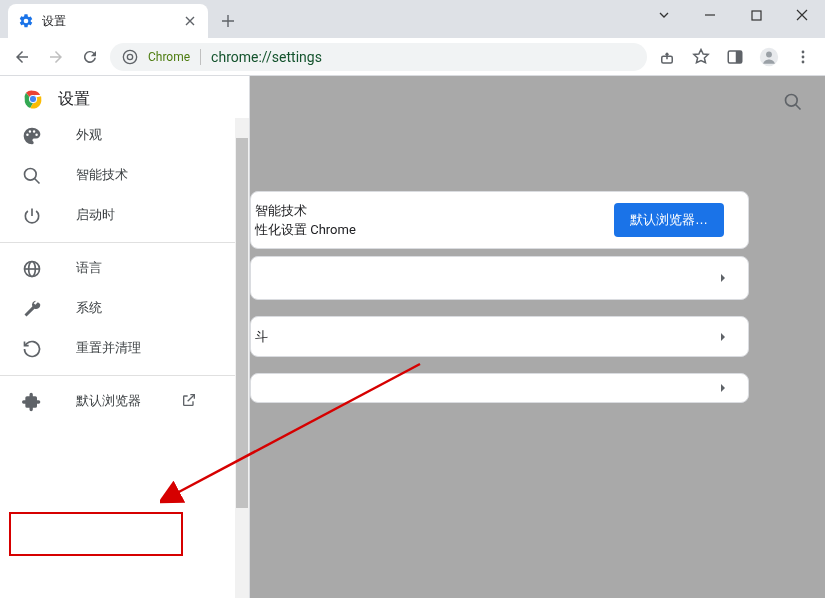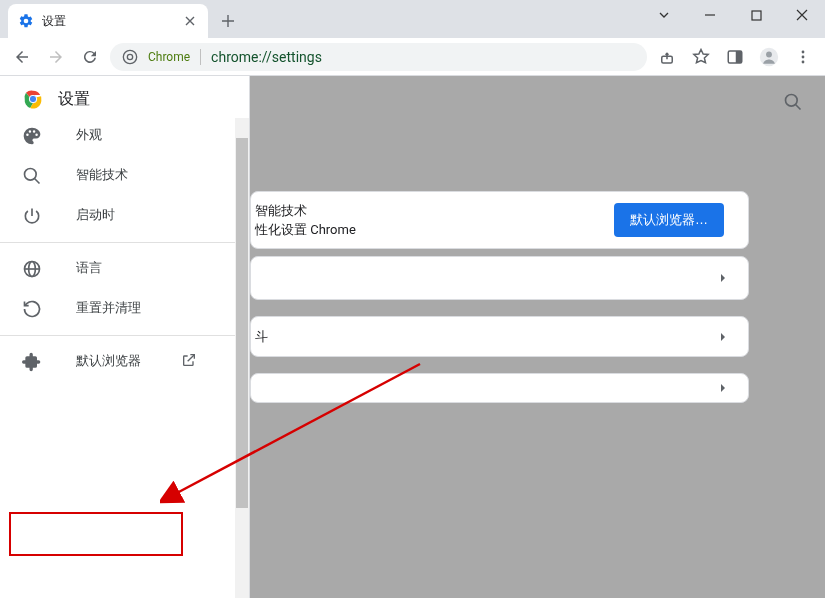--- a/index.html
+++ b/index.html
@@ -204,20 +204,28 @@
             <svg width="20" height="20" viewBox="0 0 24 24" fill="none" stroke="#5f6368" stroke-width="2">
               <circle cx="12" cy="12" r="9"></circle>
               <ellipse cx="12" cy="12" rx="4" ry="9"></ellipse>
               <line x1="3" y1="12" x2="21" y2="12"></line>
             </svg>
           </span>
         <span>语言</span>
       </div>
       <div class="sb-item">
         <span class="icon">
+            <svg width="20" height="20" viewBox="0 0 24 24" fill="#5f6368">
+              <path d="M22 7a5 5 0 0 1-7 4.6L5.4 21 3 18.6 12.4 9A5 5 0 0 1 17 2l-3 3 2 2 3-3a5 5 0 0 1 3 3z"></path>
+            </svg>
+          </span>
+        <span>系统</span>
+      </div>
+      <div class="sb-item">
+        <span class="icon">
             <svg width="20" height="20" viewBox="0 0 24 24" fill="none" stroke="#5f6368" stroke-width="2">
               <path d="M3 12a9 9 0 1 0 3-6.7L3 8"></path>
               <path d="M3 3v5h5"></path>
             </svg>
           </span>
         <span>重置并清理</span>
       </div>
       <div class="sb-divider"></div>
       <div class="sb-item">
         <span class="icon">

